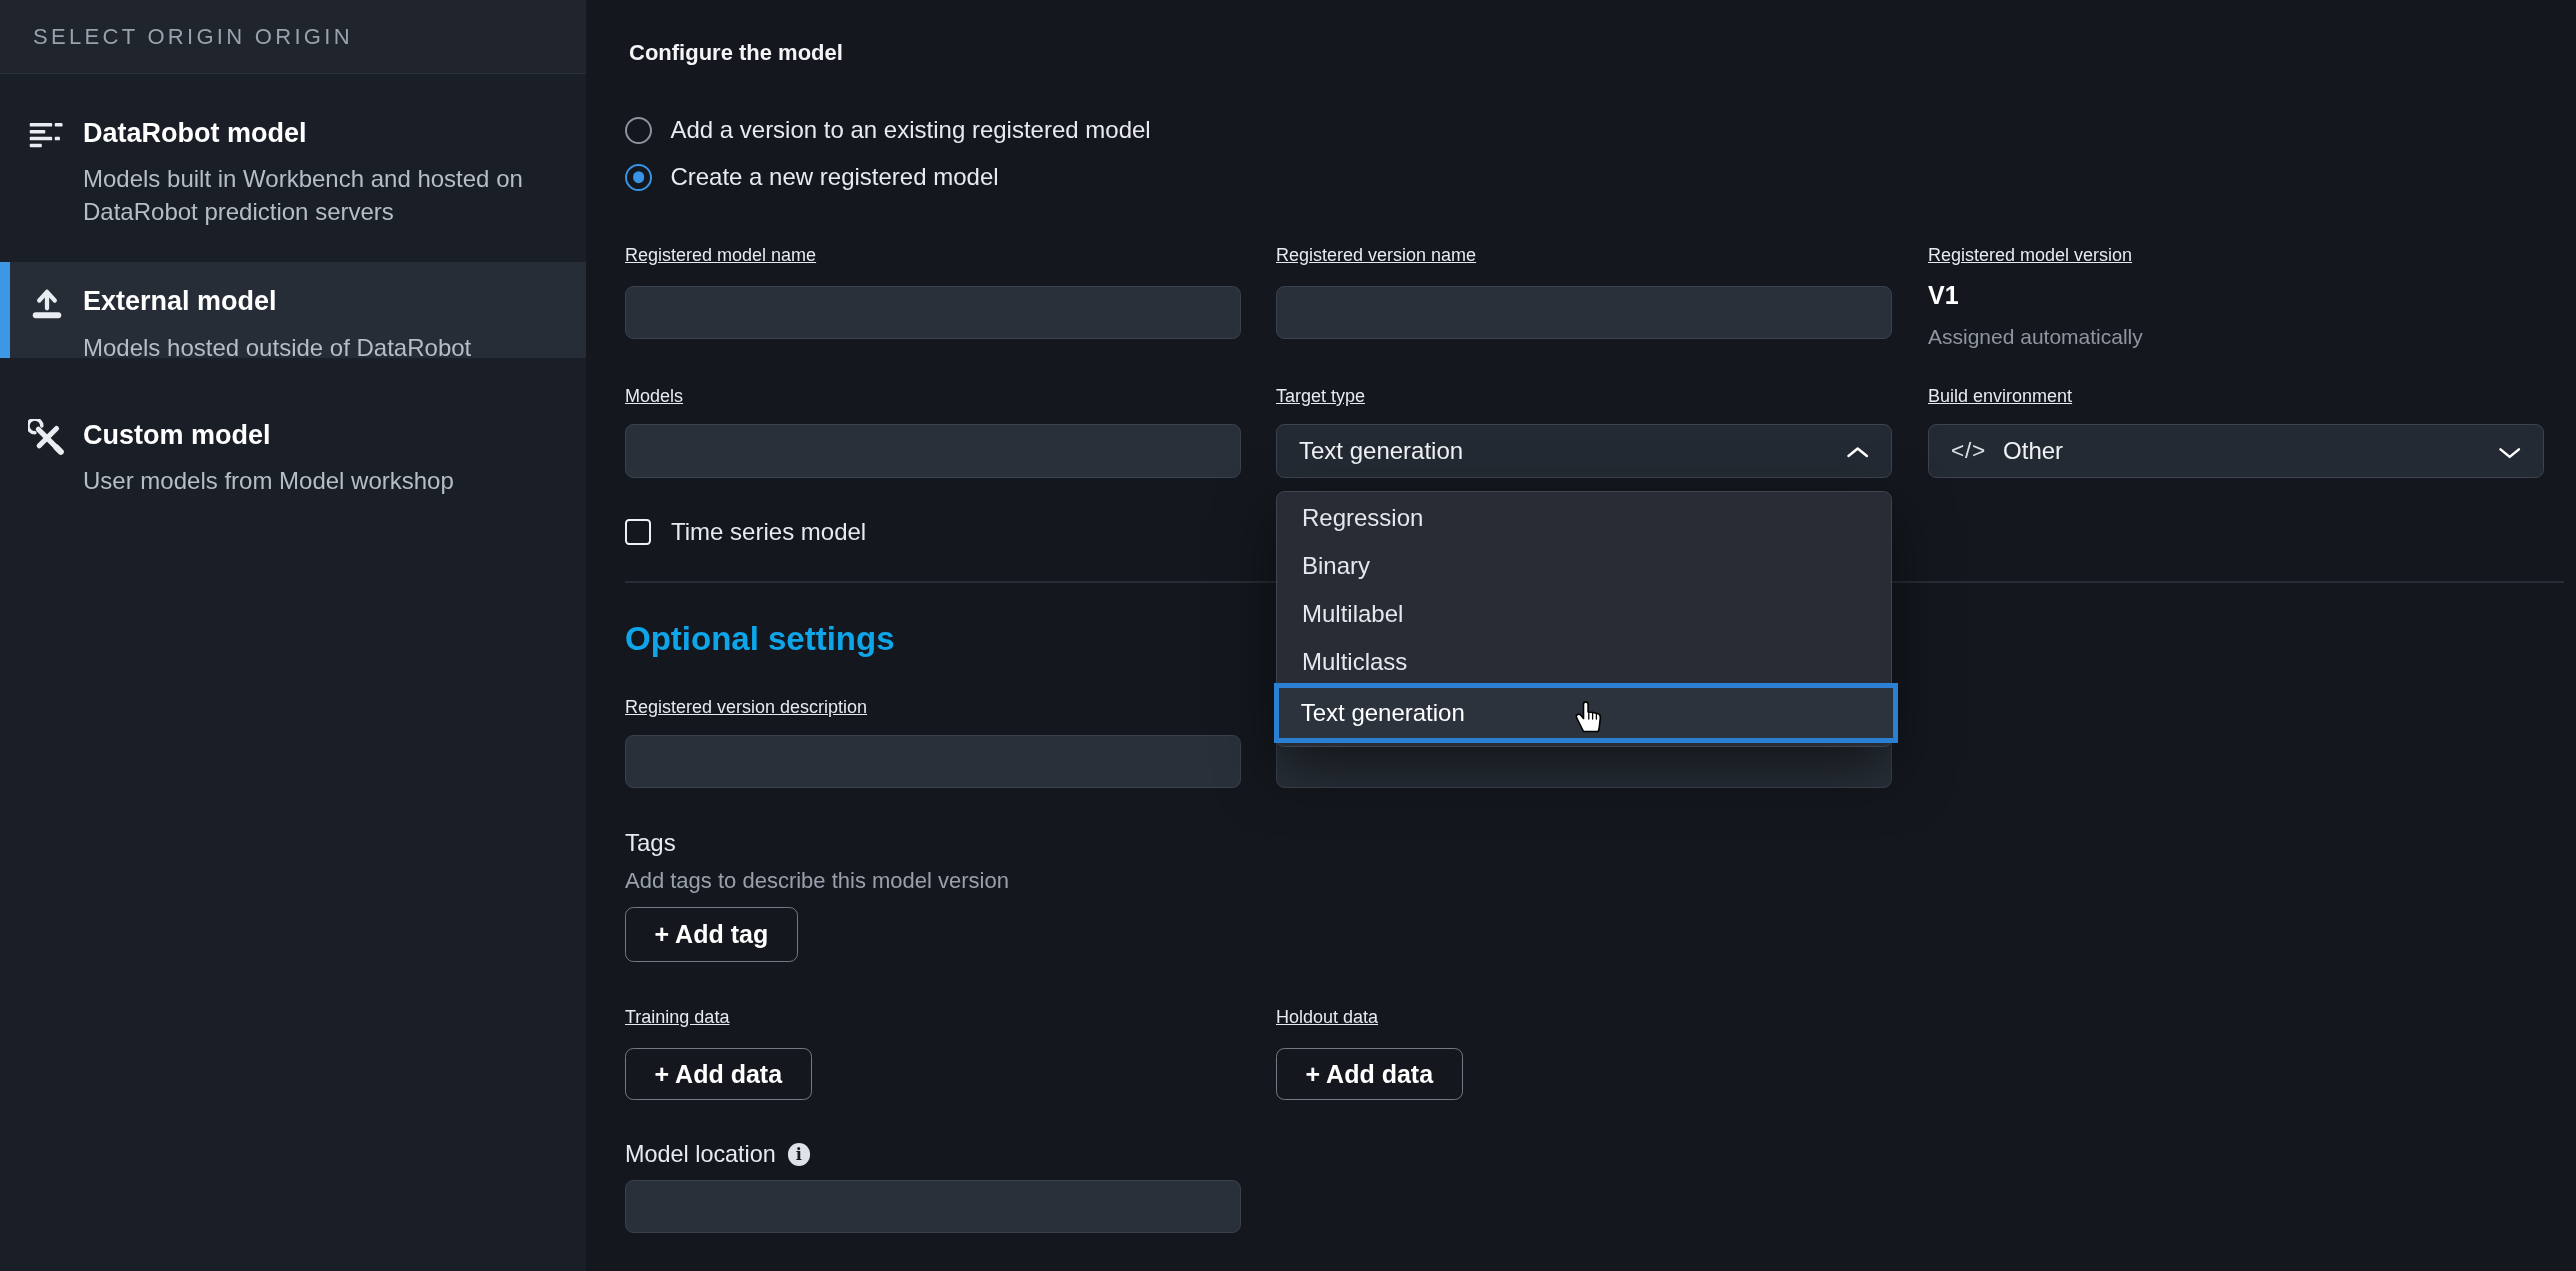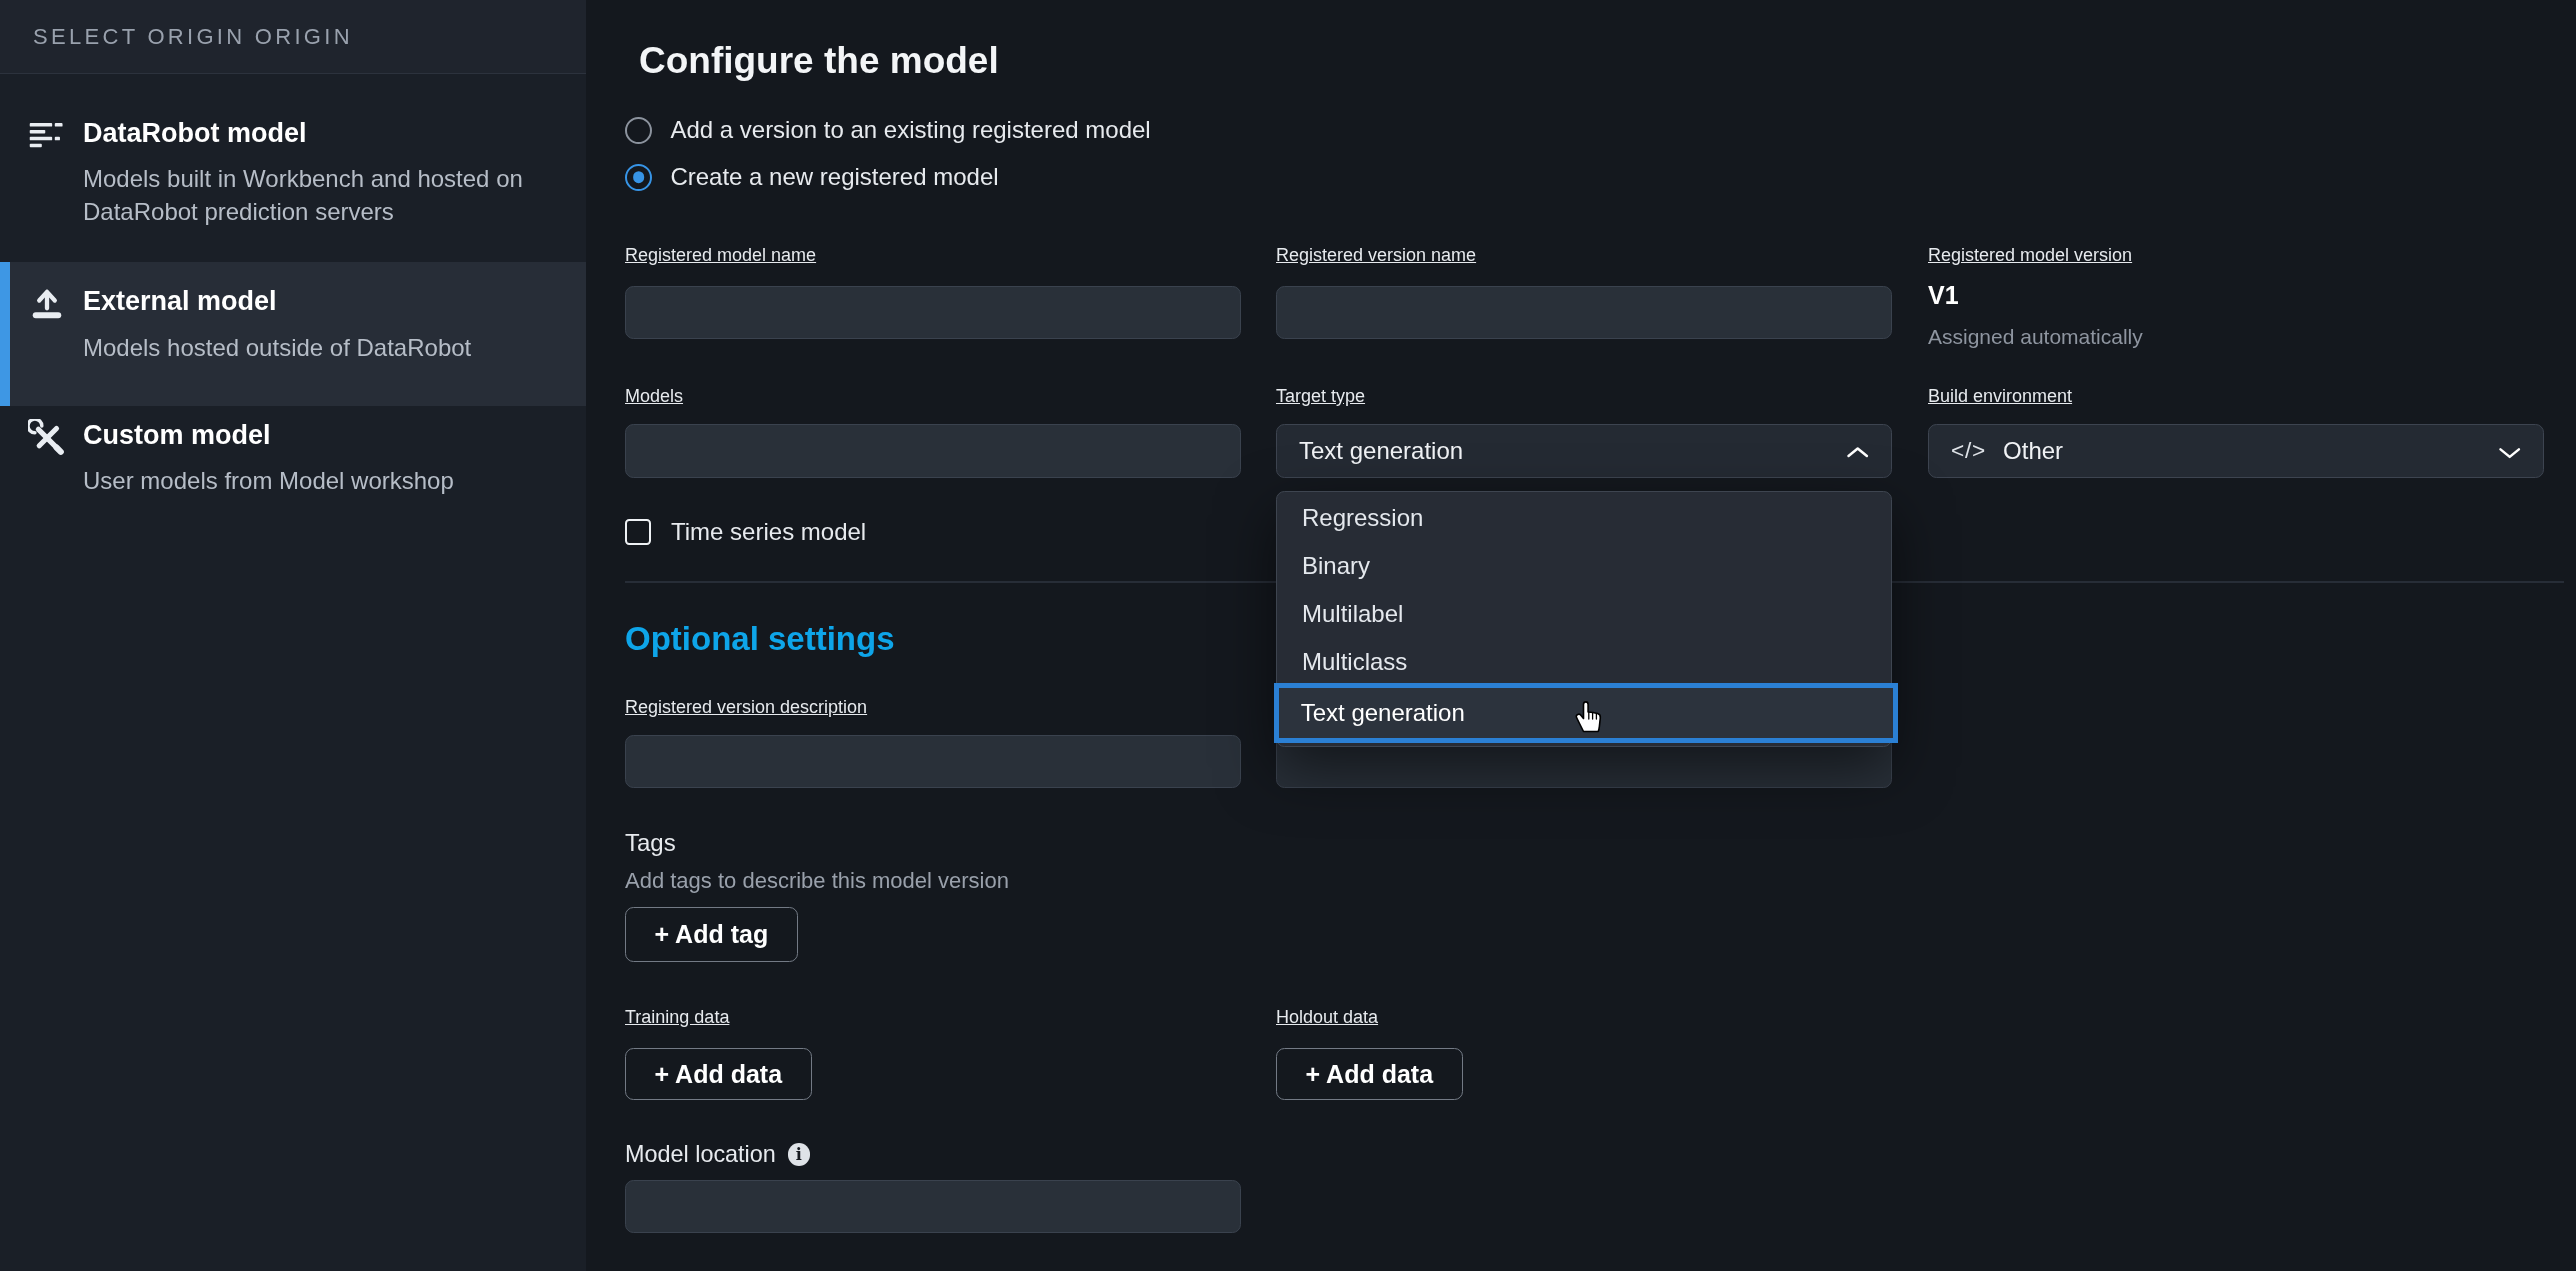--- a/index.html
+++ b/index.html
@@ -10,27 +10,27 @@
   .sidebar{position:absolute;left:0;top:0;bottom:0;width:586px;background:#1a1f27;}
   .sidebar-header{height:74px;background:#1f242d;border-bottom:1.7px solid #2c323d;
                   display:flex;align-items:center;padding-left:33px;box-sizing:border-box;}
   .sidebar-title{font-size:22px;letter-spacing:3.3px;color:#99a1ad;}
   .origin-item{position:absolute;left:0;right:0;display:flex;gap:17px;padding-left:28px;
                align-items:flex-start;box-sizing:border-box;cursor:pointer;}
   .oi-icon{width:38px;flex:0 0 38px;margin-top:0px;}
   .oi-title{font-size:27px;font-weight:bold;color:#ffffff;line-height:32px;}
   .oi-desc{font-size:24px;color:#b6bdc7;line-height:33px;margin-top:13.4px;max-width:469px;}
   .item-1{top:117px;}
-  .item-2{top:262px;height:144px;background:#272d37;padding-top:23.4px;}
+  .item-2{top:262px;height:96px;background:#272d37;padding-top:23.4px;}
   .item-2::before{content:"";position:absolute;left:0;top:0;bottom:0;width:10px;background:#3e97e4;}
   .item-3{top:419px;}
 
   
   .main{position:absolute;left:586px;top:0;right:0;bottom:0;}
-  .h1{position:absolute;left:53px;top:40px;font-size:37px;font-weight:bold;color:#f3f5f7;}
+  .h1{position:absolute;left:43px;top:40px;font-size:22px;font-weight:bold;color:#f3f5f7;}
   .h2{position:absolute;left:39px;top:620px;font-size:33px;font-weight:bold;color:#0ea5e9;}
 
   .radio-row{position:absolute;left:39px;display:flex;align-items:center;gap:18.4px;font-size:24px;color:#e7eaee;}
   .r1{top:116px}.r2{top:163px}
   .radio{width:27px;height:27px;border:2.5px solid #8c939e;border-radius:50%;box-sizing:border-box;flex:0 0 27px;}
   .radio.on{border-color:#3794e6;position:relative;}
   .radio.on::after{content:"";position:absolute;left:50%;top:50%;transform:translate(-50%,-50%);
                    width:11.7px;height:11.7px;border-radius:50%;background:#3794e6;}
 
   .flabel{position:absolute;font-size:18px;color:#e7eaee;white-space:nowrap;text-decoration:underline;}

